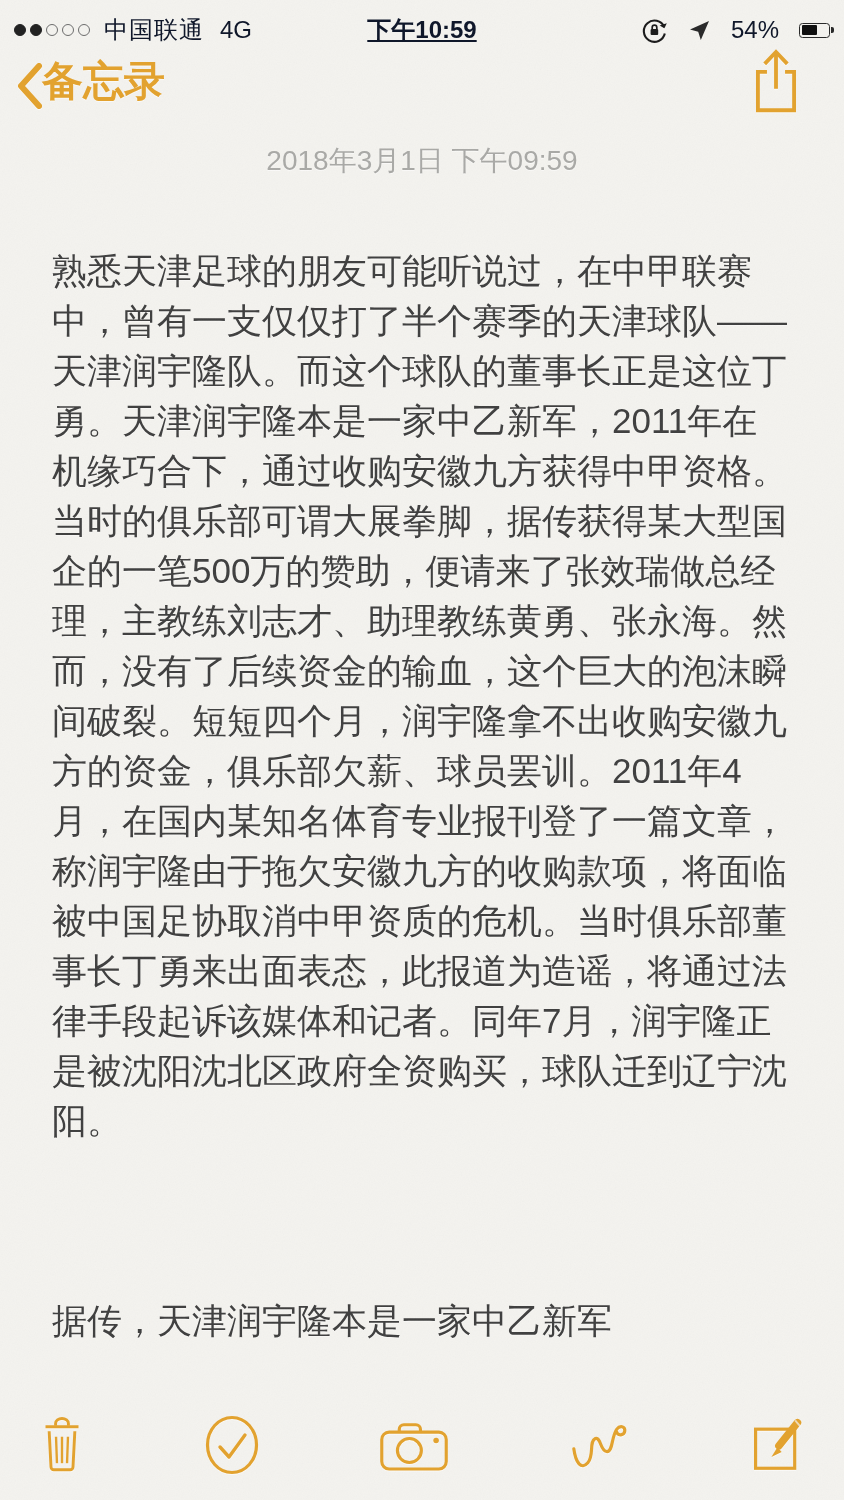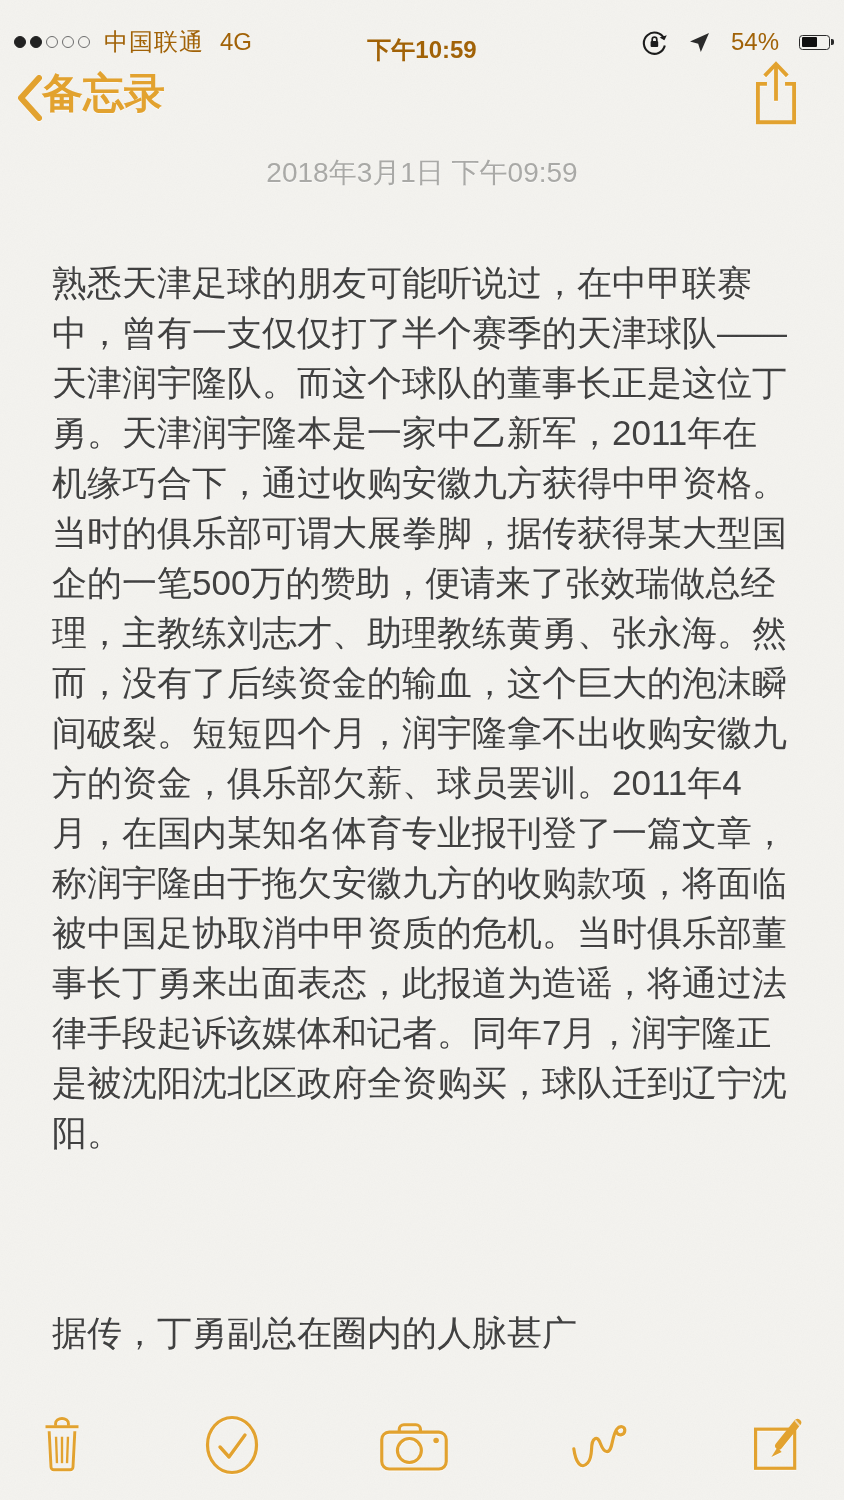--- a/index.html
+++ b/index.html
@@ -17,37 +17,36 @@
     pointer-events:none;
     opacity:.5;
   }
 
   
   .status-bar {
     position:relative;
     height:44px;
     display:flex; align-items:center; justify-content:space-between;
     padding:16px 14px 0 14px;
-    font-size:24px; color:#a16207;
+    font-size:24px; color:#0f172a;
     z-index:3;
-    margin-top:12px;
   }
   .sb-left { display:flex; align-items:center; gap:6px; }
   .signal-dots { display:flex; align-items:center; gap:4px; margin-right:8px; }
   .signal-dots i {
     width:12px; height:12px; border-radius:50%;
     border:1.5px solid #6d6d6d; display:block;
   }
   .signal-dots i.filled { background:#222; border-color:#222; }
   .carrier { letter-spacing:1px; }
   .net { margin-left:10px;text-align:center; }
   .sb-time {
-    position:absolute; left:0; right:0; top:16px; height:44px;
+    position:absolute; left:0; right:0; top:8px; height:44px;
     display:flex; align-items:center; justify-content:center;
-    font-weight:700; font-size:24px; pointer-events:none;
+    font-weight:700; font-size:24px; pointer-events:none;text-decoration:underline;
   }
   .sb-right { display:flex; align-items:center; gap:20px; }
   .battery { position:relative; width:31px; height:15px;
     border:1.5px solid #2a2a2a; border-radius:3.5px; }
   .battery .fill { position:absolute; top:1.5px; bottom:1.5px; left:1.5px;
     width:54%; background:#101010; border-radius:1px; }
   .battery::after { content:""; position:absolute; right:-5px; top:3.5px;
     width:3px; height:6px; background:#2a2a2a; border-radius:0 2px 2px 0; }
 
   
@@ -173,21 +172,21 @@
 而，没有了后续资金的输血，这个巨大的泡沫瞬
 间破裂。短短四个月，润宇隆拿不出收购安徽九
 方的资金，俱乐部欠薪、球员罢训。2011年4
 月，在国内某知名体育专业报刊登了一篇文章，
 称润宇隆由于拖欠安徽九方的收购款项，将面临
 被中国足协取消中甲资质的危机。当时俱乐部董
 事长丁勇来出面表态，此报道为造谣，将通过法
 律手段起诉该媒体和记者。同年7月，润宇隆正
 是被沈阳沈北区政府全资购买，球队迁到辽宁沈
 阳。</p>
-    <p class="para-2">据传，丁勇副总在圈内的人脉甚广</p>
+    <p class="para-2">据传，天津润宇隆本是一家中乙新军</p>
   </div>
 
   <footer class="toolbar">
 
     <button class="tool-button">
       <svg class="gold-icon" width="44" height="60" viewBox="0 0 48 64">
         <path d="M17,11 v-2.5 a7,5.5 0 0 1 14,0 V11" fill="none" stroke="#e2a22f" stroke-width="3.2"></path>
         <path d="M6,12 H42" fill="none" stroke="#e2a22f" stroke-width="3.2"></path>
         <path d="M10,17 L12,56 a3,3 0 0 0 3,3 h18 a3,3 0 0 0 3,-3 L38,17" fill="none" stroke="#e2a22f" stroke-width="3.2"></path>
         <path d="M17.5,23 L18.5,52 M24,23 V52 M30.5,23 L29.5,52" fill="none" stroke="#e2a22f" stroke-width="2.6"></path>

